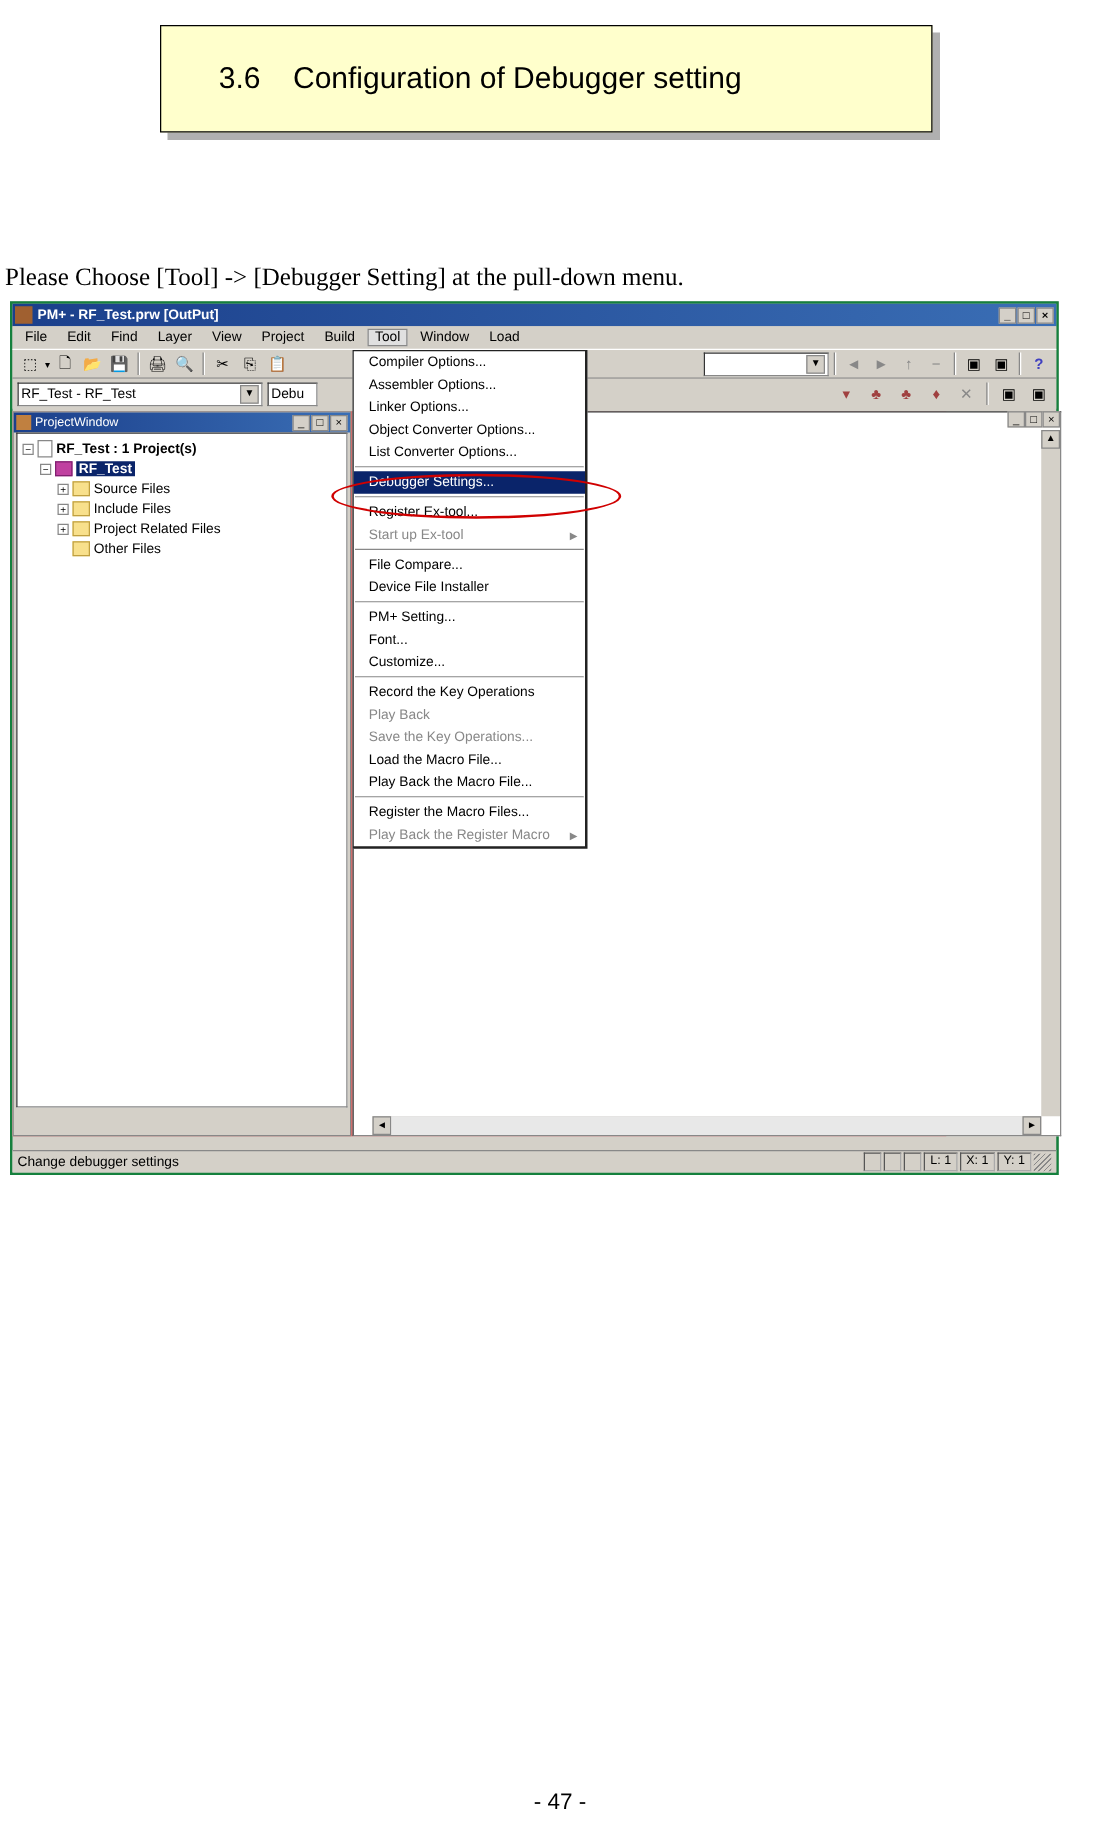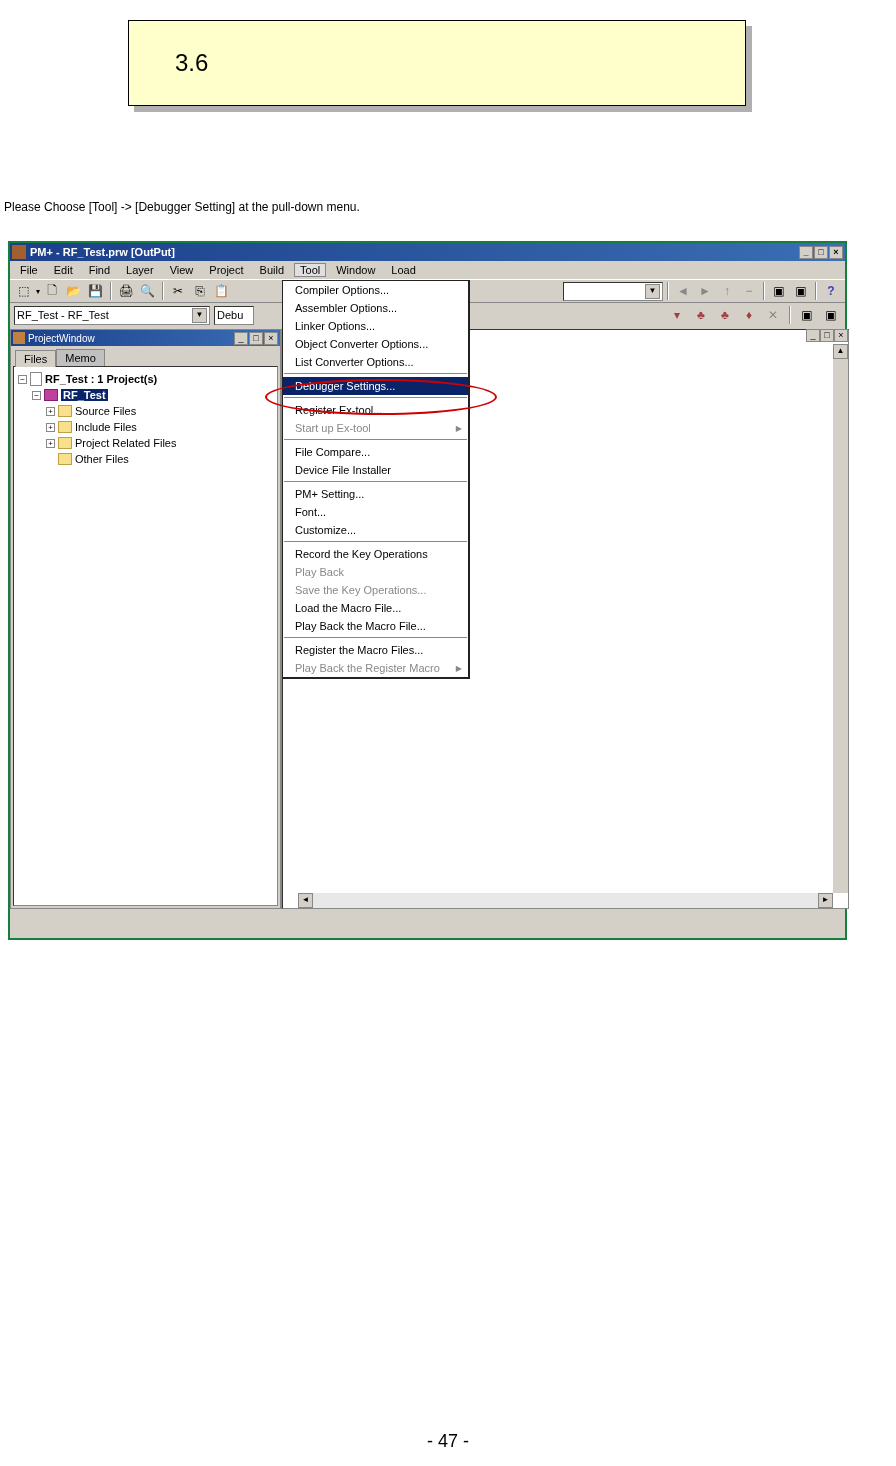--- a/index.html
+++ b/index.html
@@ -31,22 +31,23 @@
     background: #ffffcc;
     border: 1px solid #000;
     display: flex;
     align-items: center;
     padding-left: 46px;
     font-size: 24px;
   }
   .heading-num { margin-right: 26px; }
   .instruction {
     position: absolute;
-    top: 200px; left: 4px;
-    font-size: 12px;
+    top: 211px; left: 4px;
+    font-size: 20px;
+    font-family: Liberation Serif, serif;
   }
   
   .shot {
     position: absolute;
     top: 241px; left: 8px;
     width: 839px; height: 699px;
     background: #d4d0c8;
     border: 2px solid #15803d;
     font-family: Tahoma, sans-serif;
     font-size: 11px;
@@ -132,21 +133,21 @@
     border: 1px solid #888;
     text-align: center;
     font-size: 8px;
     line-height: 12px;
     margin-left: auto;
   }
   .workarea {
     position: absolute;
     top: 86px; left: 0;
     width: 747px; height: 580px;
-    background: #22c55e;
+    background: #ef4444;
   }
   .projectwin {
     position: absolute;
     top: 0; left: 0;
     width: 271px; height: 580px;
     background: #d4d0c8;
     border: 1px solid #888;
   }
   .pw-title {
     height: 16px;
@@ -335,20 +336,21 @@
     font-size: 18px;
   }
 </style>
 </head>
 <body>
 
 <div class="heading-box-wrap">
   <div class="heading-shadow"></div>
   <div class="heading-box">
     <span class="heading-num">3.6</span>
+    <span>Configuration of Debugger setting</span>
   </div>
 </div>
 
 <div class="instruction">Please Choose [Tool] -&gt; [Debugger Setting] at the pull-down menu.</div>
 
 <div class="shot">
 
   <div class="titlebar">
     <div class="appicon"></div>
     <span>PM+ - RF_Test.prw [OutPut]</span>
@@ -426,24 +428,20 @@
     <div class="projectwin">
       <div class="pw-title">
         <span style="width:12px;height:12px;background:#c08040;margin-right:3px;"></span>
         <span>ProjectWindow</span>
         <div class="spacer"></div>
         <div class="winbtns">
           <div class="winbtn">_</div>
           <div class="winbtn">□</div>
           <div class="winbtn">×</div>
         </div>
-      </div>
-      <div class="pw-tabs">
-        <div class="pw-tab active">Files</div>
-        <div class="pw-tab inactive">Memo</div>
       </div>
       <div class="pw-body">
         <div class="tree-row lvl0">
           <span class="tree-toggle">−</span>
           <span class="tree-icon docicon"></span>
           <b>RF_Test : 1 Project(s)</b>
         </div>
         <div class="tree-row lvl1">
           <span class="tree-toggle">−</span>
           <span class="tree-icon" style="background:#c040a0;border:1px solid #802070;"></span>
@@ -519,16 +517,27 @@
     <div class="dd-sep"></div>
     <div class="dd-item">Register the Macro Files...</div>
     <div class="dd-item disabled">
       <span>Play Back the Register Macro</span>
       <span class="dd-arrow">▶</span>
     </div>
   </div>
 
   <div class="oval"></div>
 
+  <div class="statusbar">
+    <span>Change debugger settings</span>
+    <div class="spacer"></div>
+    <div class="status-cell empty"></div>
+    <div class="status-cell empty"></div>
+    <div class="status-cell empty"></div>
+    <div class="status-cell">L: 1</div>
+    <div class="status-cell">X: 1</div>
+    <div class="status-cell">Y: 1</div>
+    <div class="grip"></div>
+  </div>
 
 </div>
 
 <div class="pagenum">- 47 -</div>
 
 </body></html>

